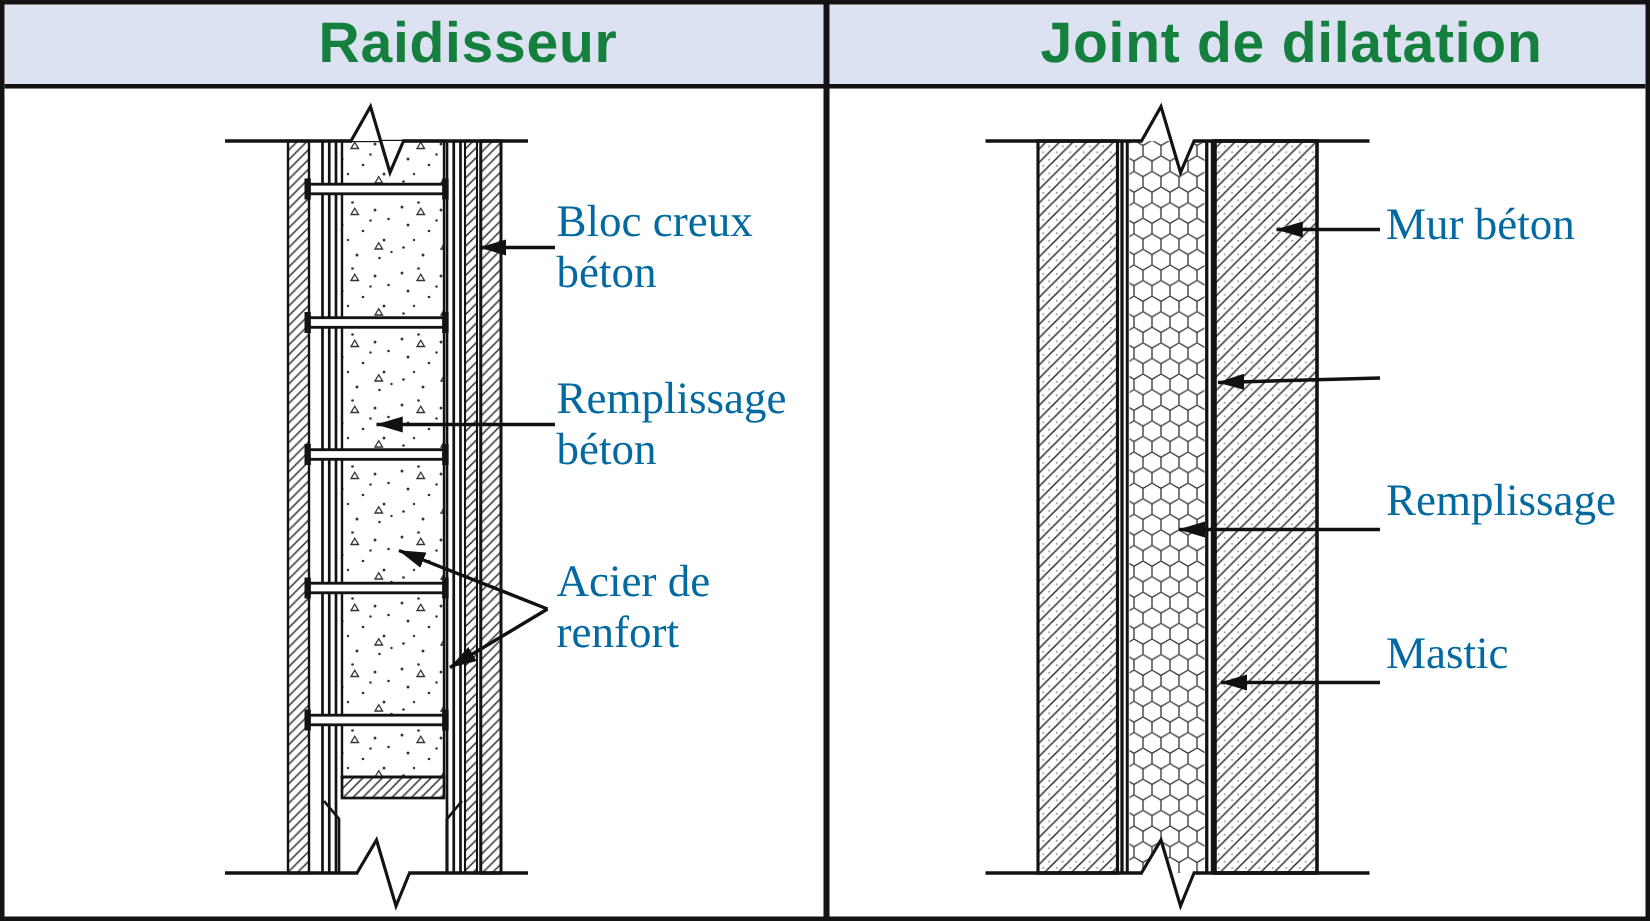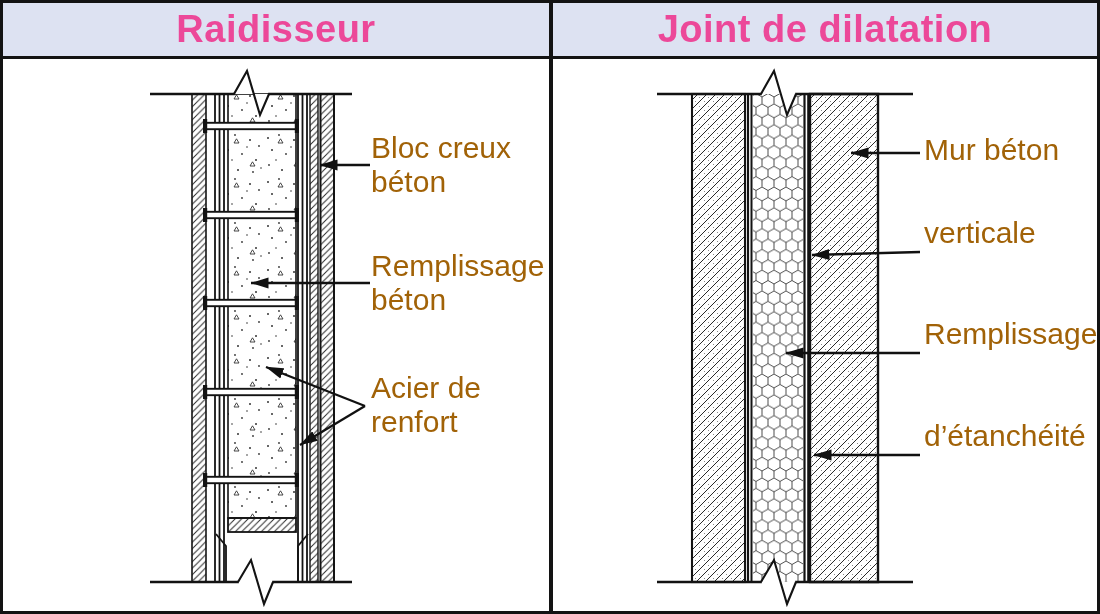--- a/index.html
+++ b/index.html
@@ -7,28 +7,28 @@
     position:relative;width:1100px;height:614px;background:#ffffff;
     font-family:"Liberation Sans",sans-serif;overflow:hidden;
   }
   .frame{position:absolute;inset:0;border:3px solid #131313;box-sizing:border-box;}
   .titleband{
     position:absolute;left:3px;top:3px;width:1094px;height:53px;
     background:#dde2f2;border-bottom:3px solid #131313;box-sizing:content-box;
   }
   .title{
     position:absolute;top:3px;height:53px;display:flex;align-items:center;justify-content:center;
-    font-size:38px;font-weight:bold;color:#ec4899;letter-spacing:0.5px;
+    font-size:38px;font-weight:bold;color:#15803d;letter-spacing:0.5px;padding-left:36px;
   }
   .title.left{left:3px;width:546px;}
   .title.right{left:553px;width:544px;text-align:center;}
   .divider{position:absolute;left:549px;top:0;width:4px;height:614px;background:#131313;}
   svg.draw{position:absolute;left:0;top:0;}
   .lbl{
-    position:absolute;font-size:30px;line-height:34px;color:#a16207;white-space:nowrap;
+    position:absolute;font-size:30px;line-height:34px;color:#0369a1;white-space:nowrap;font-family:Liberation Serif, serif;
   }
 </style>
 </head>
 <body>
 
 <div class="stage">
 
   <div class="titleband"></div>
   <div class="title left">Raidisseur</div>
   <div class="title right">Joint de dilatation</div>
@@ -180,24 +180,23 @@
   </div>
   <div class="lbl" style="left:371px;top:371px">
     <div>Acier de</div>
     <div>renfort</div>
   </div>
 
   <div class="lbl" style="left:924px;top:133px">
     <div>Mur béton</div>
   </div>
   <div class="lbl" style="left:924px;top:216px">
-    <div>verticale</div>
   </div>
   <div class="lbl" style="left:924px;top:317px">
     <div>Remplissage</div>
   </div>
   <div class="lbl" style="left:924px;top:419px">
-    <div>d’étanchéité</div>
+    <div>Mastic</div>
   </div>
 
   <div class="divider"></div>
   <div class="frame"></div>
 </div>
 
 </body></html>

